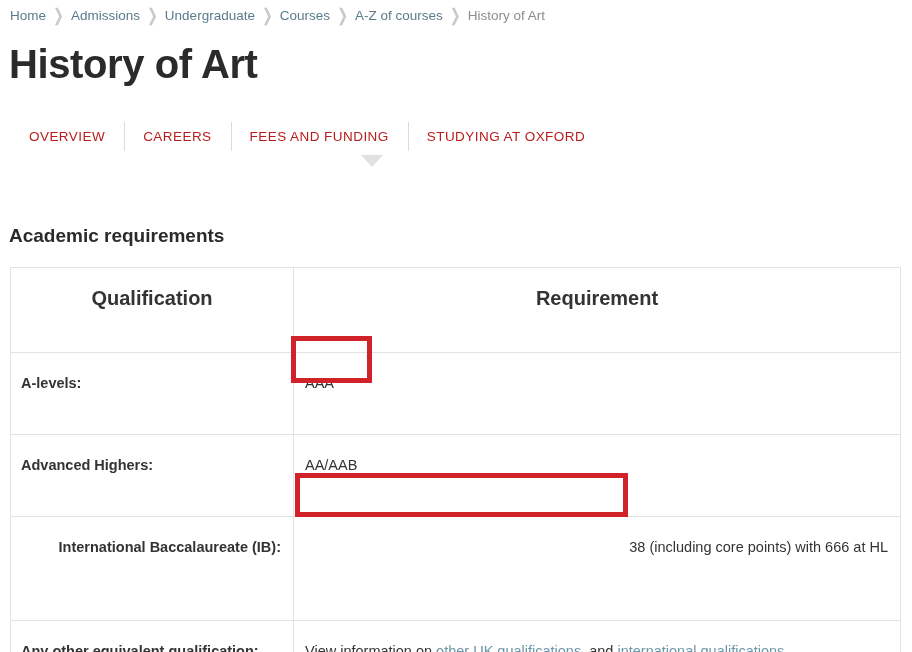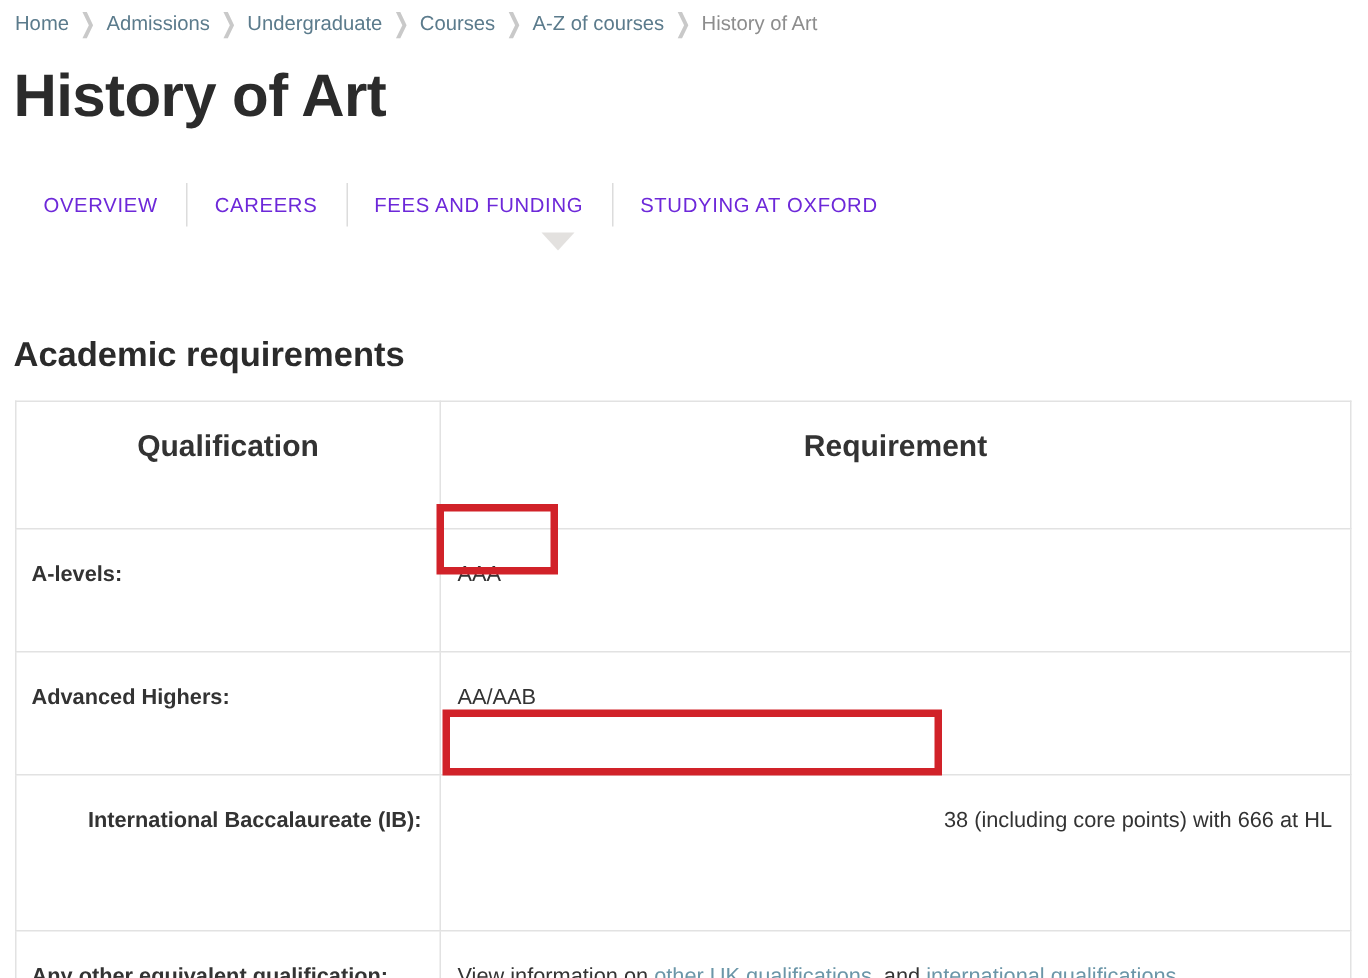--- a/index.html
+++ b/index.html
@@ -64,21 +64,21 @@
     display: flex;
     align-items: stretch;
     height: 37px;
   }
   .tab {
     display: flex;
     align-items: center;
     padding: 0 19px;
     font-size: 13.5px;
     letter-spacing: 0.45px;
-    color: #6d28d9;
+    color: #b91c1c;
     text-transform: uppercase;
     cursor: pointer;
     position: relative;
     white-space: nowrap;
   }
   .tab + .tab::before {
     content: "";
     position: absolute;
     left: 0;
     top: 4px;
@@ -100,21 +100,21 @@
     border-left: 11px solid transparent;
     border-right: 11px solid transparent;
     border-top: 12px solid #e3e1df;
   }
 
   
   .section-heading {
     position: absolute;
     left: 9px;
     top: 220px;
-    font-size: 23px;
+    font-size: 19px;
     font-weight: bold;
     color: #2b2b2b;
     margin: 0;
     line-height: 32px;
   }
 
   
   .req-table {
     position: absolute;
     left: 10px;

